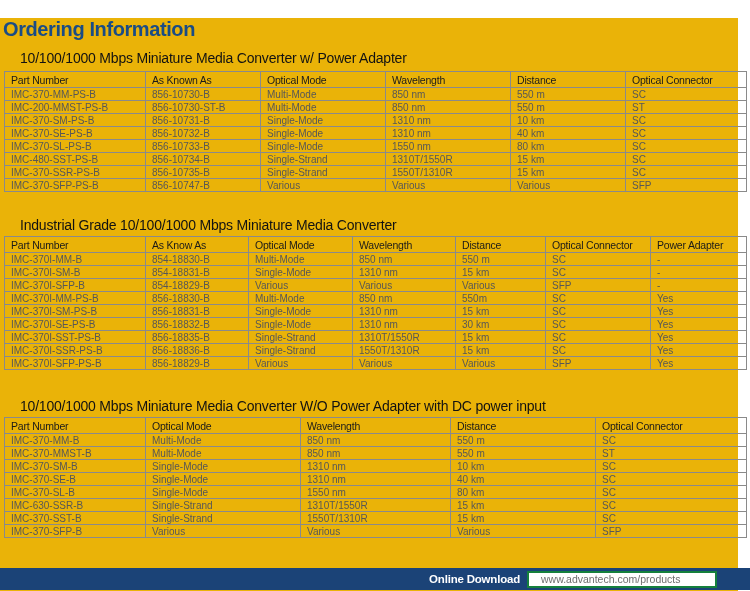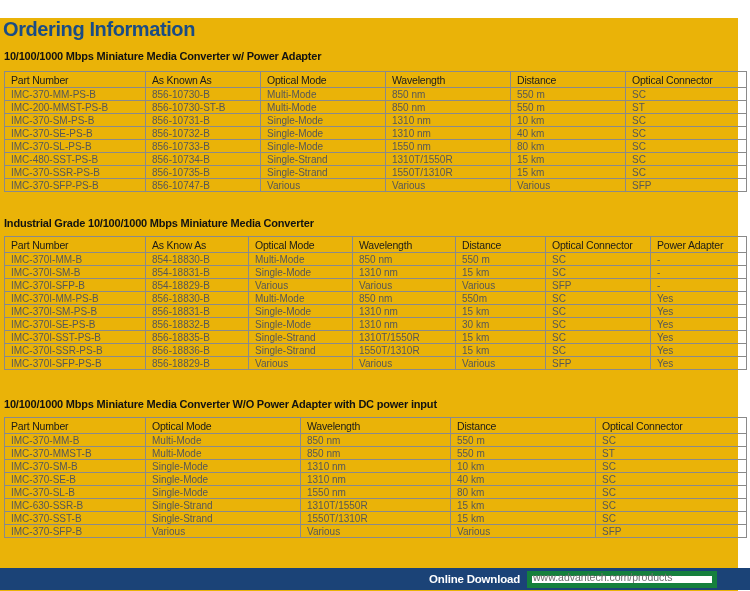--- a/index.html
+++ b/index.html
@@ -11,22 +11,22 @@
   }
   .page { position: relative; width: 738px; height: 591px; background: #eab308; margin-top: 18px; }
 
   .page-title {
     position: absolute; top: 0px; left: 3px;
     font-size: 20px; font-weight: bold; letter-spacing: -0.4px;
     color: #1a4c85;
   }
 
   .section-heading {
-    position: absolute; left: 4px;
-    font-size: 11px; font-weight: bold; color: #121212;
+    position: absolute; left: 20px;
+    font-size: 14px; font-weight: normal; color: #121212;
     letter-spacing: -0.2px;
   }
   #heading-0 { top: 32px; }
   #heading-1 { top: 199px; }
   #heading-2 { top: 380px; }
 
   .tbl-wrap { position: absolute; left: 4px; }
   #tblwrap-0 { top: 53px; }
   #tblwrap-1 { top: 218px; }
   #tblwrap-2 { top: 399px; }
@@ -52,23 +52,23 @@
     position: absolute; top: 550px; left: 0; width: 750px; height: 22px;
     background: #1b4377;
     display: flex; align-items: center; justify-content: flex-end;
   }
   .footer-label {
     color: #ffffff; font-weight: bold; font-size: 11.5px;
     padding-right: 7px; letter-spacing: -0.2px;
   }
   .footer-url-box {
     width: 190px; height: 17px; background: #ffffff;
-    border: 5px solid #15803d;
-    display: flex; align-items: flex-end;
-    padding-left: 1px; margin-right: 33px;
+    border: 2px solid #15803d;
+    display: flex; align-items: center;
+    padding-left: 12px; margin-right: 33px;
   }
   .footer-url { font-size: 10.5px; color: #6e6e6e; }
 </style>
 </head>
 <body>
 
 <div class="page">
 
   <h1 class="page-title">Ordering Information</h1>
 

